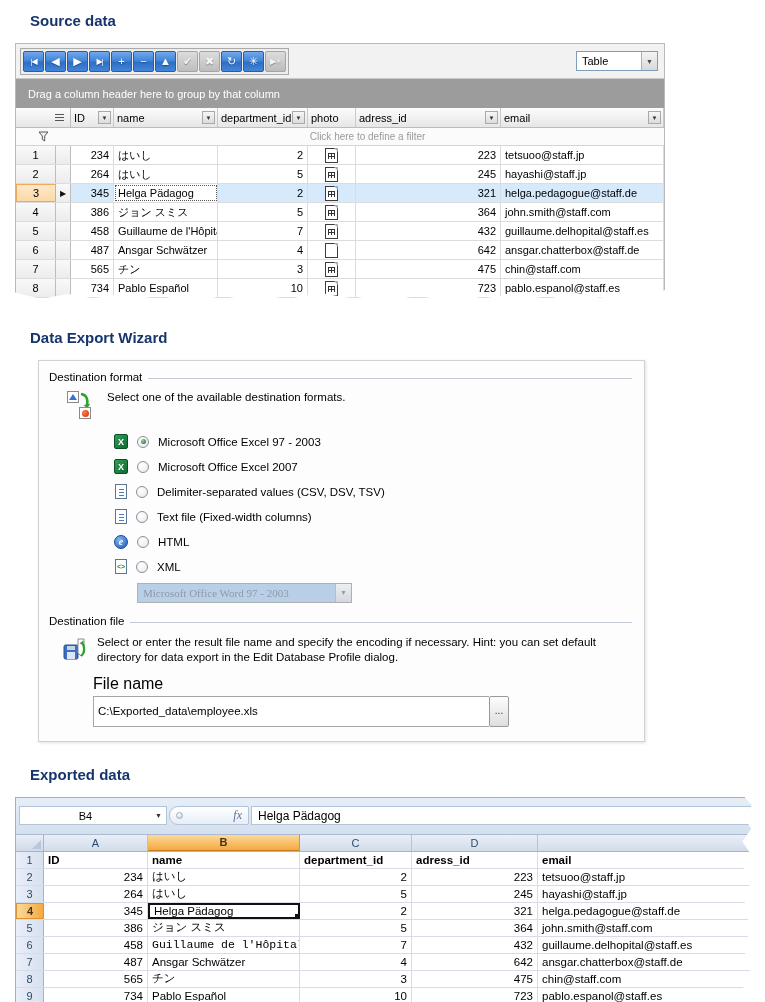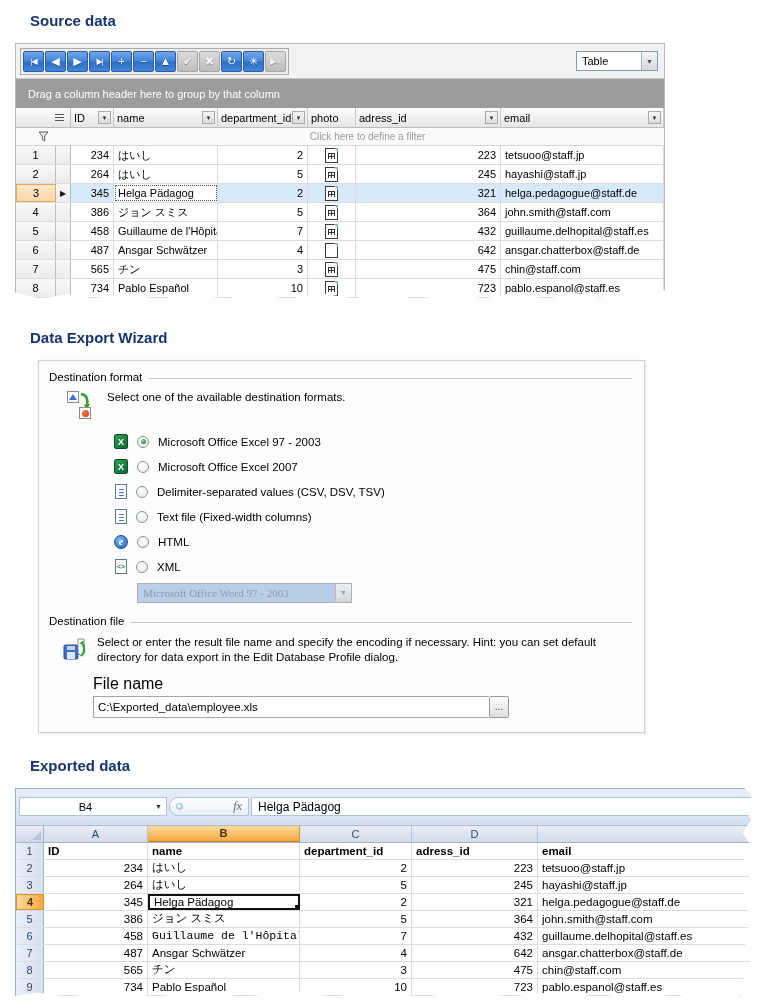--- a/index.html
+++ b/index.html
@@ -105,21 +105,21 @@
   .combo.disabled { background:#b9cfe8; border-color:#b0b0b0; color:#8e99a8; }
   .combo.disabled .combo-arrow { color:#9a9a9a; background:linear-gradient(180deg,#eceff3,#d3d8de);
     border-left:1px solid #b6bfc9; }
   .wiz-hint { display:flex; gap:10px; margin:6px 0 10px 14px; align-items:flex-start; }
   .wiz-hint .htext { width:545px; line-height:1.3; }
   .ic-save { flex:0 0 auto; margin-top:2px; }
   .file-row { display:flex; margin-left:44px; gap:14px; }
   .fn-block { width:416px; }
   .fn-block label, .enc-block label { display:block; font-size:16px; margin-bottom:3px; }
   .enc-block label.dim { color:#a3aebc; }
-  .file-wrap { display:flex; height:22px; }
+  .file-wrap { display:flex; height:31px; }
   .file-wrap input { flex:1; border:1px solid #a5a5a5; border-right:none; font-size:11.5px; padding:0 4px;
     font-family:"Liberation Sans", sans-serif; color:#000; background:#fff; }
   .browse { width:20px; border:1px solid #9a9a9a; background:linear-gradient(180deg,#fdfdfd,#dedede);
     font-size:10px; line-height:10px; border-radius:2px; color:#333; }
   .enc-combo { width:135px; height:21px; }
 
   
   .xl-panel { margin:14px 0 0 15px; width:740px; height:212px; border:1px solid #98b1d1; background:#fff;
     clip-path:polygon(0 0,98.6% 0,99.6% 4%,98.4% 9%,99.5% 15%,98.3% 21%,99.6% 28%,98.5% 34%,99.4% 41%,98.3% 48%,99.6% 55%,98.4% 62%,99.5% 69%,98.3% 76%,99.5% 83%,98.4% 90%,99.3% 95%,98% 98%,94% 95.5%,89% 98.5%,84% 96%,79% 98.6%,73% 96.2%,67% 98.4%,61% 96.2%,55% 98.5%,49% 96.3%,43% 98.4%,37% 96.2%,31% 98.5%,25% 96.3%,19% 98.4%,13% 96.2%,7% 98.5%,3% 96.5%,0 98%); }
   .formula-bar { height:17px; display:flex; align-items:center; gap:2px; padding:18px 3px;

